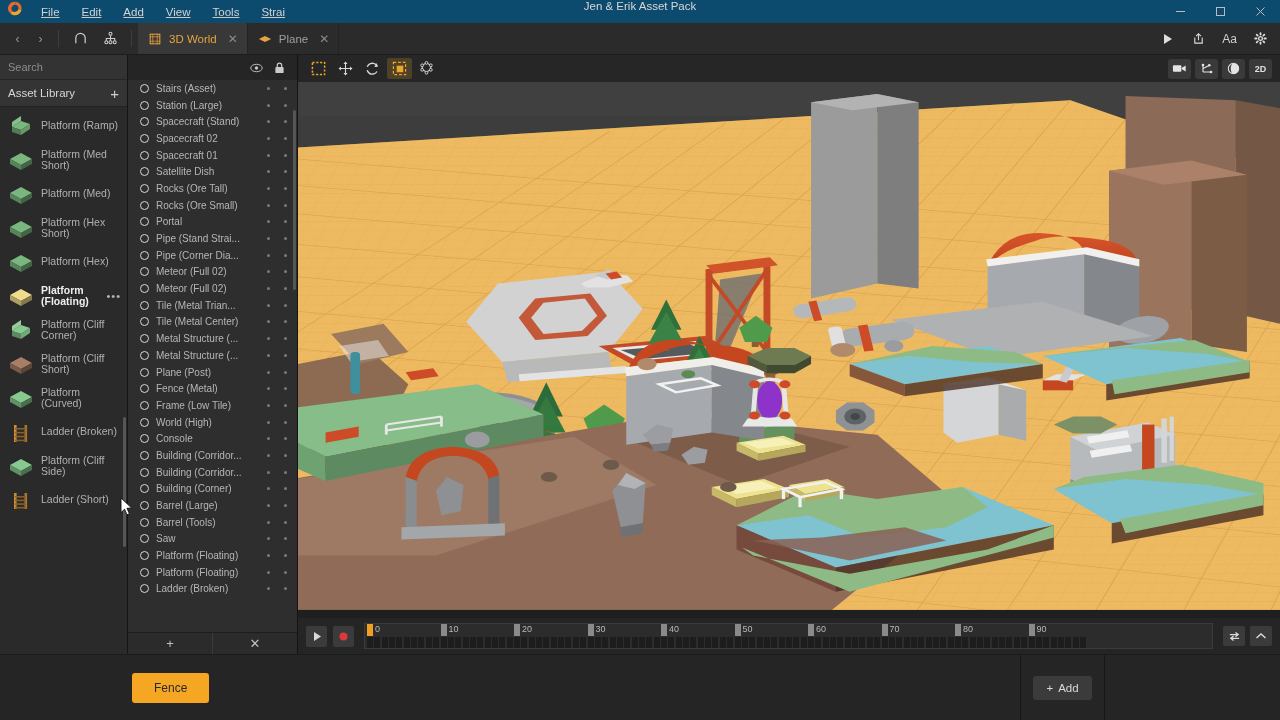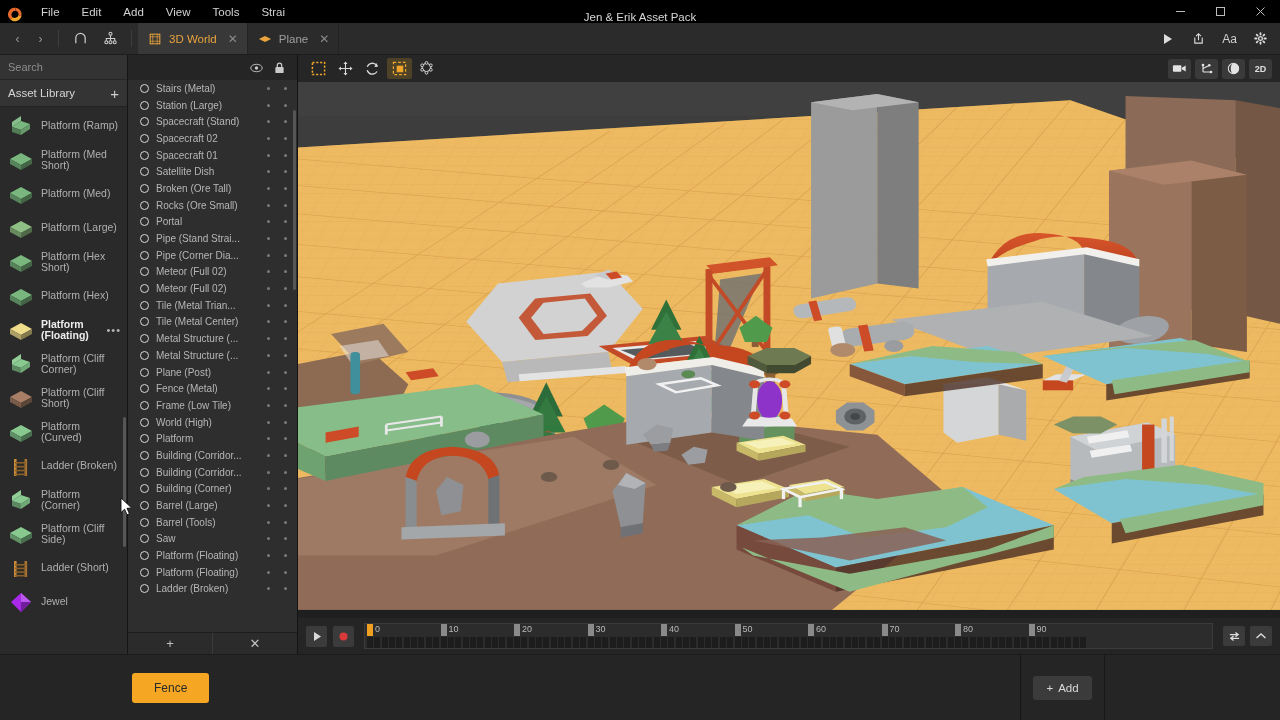--- a/index.html
+++ b/index.html
@@ -7,22 +7,22 @@
     width: 1280px; height: 720px;
     background: #1e1e1e;
     font-family: "Liberation Sans", sans-serif;
     overflow: hidden;
     color: #c8c8c8;
   }
   #app { width: 1280px; height: 720px; position: relative; display: flex; flex-direction: column; }
 
   
   .titlebar {
-    height: 23px; background: #000000; display: flex; align-items: flex-end;
-    position: relative; flex: 0 0 23px;
+    height: 23px; background: #0c4a6e; display: flex; align-items: flex-start;
+    position: relative; flex: 0 0 23px; text-decoration: underline;
   }
   .logo { width: 30px; display:flex; align-items:center; justify-content:center; }
   .logo svg { display:block; }
   .menubar { display: flex; align-items: center; height: 100%; }
   .menu-item {
     padding: 0 11px; height: 100%; display: flex; align-items: center;
     font-size: 11.5px; color: #d2d2d2; cursor: default;
   }
   .win-title {
     position: absolute; left: 0; right: 0; text-align: center;
@@ -358,28 +358,20 @@
           <div class="asset-row">
             <span class="asset-thumb"><svg width="26" height="26" viewBox="0 0 26 26">
     <polygon points="2,12 13,6 24,12 13,18" fill="#79b77f"></polygon>
     <polygon points="2,12 13,18 13,23 2,17" fill="#57845b"></polygon>
     <polygon points="13,18 24,12 24,17 13,23" fill="#436546"></polygon>
               </svg></span>
             <span class="asset-lbl">Platform (Med)</span>
           </div>
           <div class="asset-row">
             <span class="asset-thumb"><svg width="26" height="26" viewBox="0 0 26 26">
-    <polygon points="2,12 13,6 24,12 13,18" fill="#8fbf84"></polygon>
-    <polygon points="2,12 13,18 13,23 2,17" fill="#678a5f"></polygon>
-    <polygon points="13,18 24,12 24,17 13,23" fill="#4f6949"></polygon>
-              </svg></span>
-            <span class="asset-lbl">Platform (Large)</span>
-          </div>
-          <div class="asset-row">
-            <span class="asset-thumb"><svg width="26" height="26" viewBox="0 0 26 26">
     <polygon points="2,12 13,6 24,12 13,18" fill="#79b77f"></polygon>
     <polygon points="2,12 13,18 13,23 2,17" fill="#57845b"></polygon>
     <polygon points="13,18 24,12 24,17 13,23" fill="#436546"></polygon>
               </svg></span>
             <span class="asset-lbl">Platform (Hex Short)</span>
           </div>
           <div class="asset-row">
             <span class="asset-thumb"><svg width="26" height="26" viewBox="0 0 26 26">
     <polygon points="2,12 13,6 24,12 13,18" fill="#79b77f"></polygon>
     <polygon points="2,12 13,18 13,23 2,17" fill="#57845b"></polygon>
@@ -427,53 +419,36 @@
       <rect x="16.5" y="6" width="2.6" height="17" fill="#a97431"></rect>
                 <rect x="7" y="9" width="11" height="1.6" fill="#895e27"></rect>
                 <rect x="7" y="12.863636363636363" width="11" height="1.6" fill="#895e27"></rect>
                 <rect x="7" y="16.727272727272727" width="11" height="1.6" fill="#895e27"></rect>
                 <rect x="7" y="20.59090909090909" width="11" height="1.6" fill="#895e27"></rect>
               </svg></span>
             <span class="asset-lbl">Ladder (Broken)</span>
           </div>
           <div class="asset-row">
             <span class="asset-thumb"><svg width="26" height="26" viewBox="0 0 26 26">
-      <polygon points="4,14 13,8 22,11 13,17" fill="#87c98f"></polygon>
-      <polygon points="4,14 13,17 13,22 4,19" fill="#5c8961"></polygon>
-      <polygon points="13,17 22,11 22,16 13,22" fill="#71a978"></polygon>
-      <polygon points="4,14 13,8 13,3 4,9" fill="#93ce9a"></polygon>
-              </svg></span>
-            <span class="asset-lbl">Platform (Corner)</span>
-          </div>
-          <div class="asset-row">
-            <span class="asset-thumb"><svg width="26" height="26" viewBox="0 0 26 26">
     <polygon points="2,12 13,6 24,12 13,18" fill="#87c98f"></polygon>
     <polygon points="2,12 13,18 13,23 2,17" fill="#619167"></polygon>
     <polygon points="13,18 24,12 24,17 13,23" fill="#4a6f4f"></polygon>
               </svg></span>
             <span class="asset-lbl">Platform (Cliff Side)</span>
           </div>
           <div class="asset-row">
             <span class="asset-thumb"><svg width="26" height="26" viewBox="0 0 26 26">
       <rect x="6" y="6" width="2.6" height="16" fill="#c98a3a"></rect>
       <rect x="16.5" y="6" width="2.6" height="16" fill="#a97431"></rect>
                 <rect x="7" y="9" width="11" height="1.6" fill="#895e27"></rect>
                 <rect x="7" y="12.636363636363637" width="11" height="1.6" fill="#895e27"></rect>
                 <rect x="7" y="16.272727272727273" width="11" height="1.6" fill="#895e27"></rect>
                 <rect x="7" y="19.909090909090907" width="11" height="1.6" fill="#895e27"></rect>
               </svg></span>
             <span class="asset-lbl">Ladder (Short)</span>
-          </div>
-          <div class="asset-row">
-            <span class="asset-thumb"><svg width="26" height="26" viewBox="0 0 26 26">
-      <polygon points="13,4 23,13 13,23 3,13" fill="#a829e8"></polygon>
-      <polygon points="13,4 23,13 13,13" fill="#bb58ed"></polygon>
-      <polygon points="13,13 23,13 13,23" fill="#721c9e"></polygon>
-              </svg></span>
-            <span class="asset-lbl">Jewel</span>
           </div>
           <div class="asset-row"></div>
       <div class="sb-scroll"></div>
         </div>
     </div>
 
     <div class="outliner">
       <div class="outliner-head">
         <span class="oi">
           <svg width="13" height="10" viewBox="0 0 14 10">
@@ -484,21 +459,21 @@
         <span class="oi">
           <svg width="11" height="12" viewBox="0 0 12 13">
               <rect x="1.5" y="5.5" width="9" height="6.5" rx="1" fill="#cacaca"></rect>
               <path d="M3.6 5.5 V3.6 A2.4 2.4 0 0 1 8.4 3.6 V5.5" fill="none" stroke="#cacaca" stroke-width="1.3"></path>
             </svg>
         </span>
       </div>
       <div class="outliner-list" id="outliner-list">
         <div class="out-row">
             <span class="out-ring"></span>
-            <span class="out-name">Stairs (Metal)</span>
+            <span class="out-name">Stairs (Asset)</span>
             <span class="out-dot d1"></span>
             <span class="out-dot d2"></span>
           </div>
           <div class="out-row">
             <span class="out-ring"></span>
             <span class="out-name">Station (Large)</span>
             <span class="out-dot d1"></span>
             <span class="out-dot d2"></span>
           </div>
           <div class="out-row">
@@ -520,21 +495,21 @@
             <span class="out-dot d2"></span>
           </div>
           <div class="out-row">
             <span class="out-ring"></span>
             <span class="out-name">Satellite Dish</span>
             <span class="out-dot d1"></span>
             <span class="out-dot d2"></span>
           </div>
           <div class="out-row">
             <span class="out-ring"></span>
-            <span class="out-name">Broken (Ore Tall)</span>
+            <span class="out-name">Rocks (Ore Tall)</span>
             <span class="out-dot d1"></span>
             <span class="out-dot d2"></span>
           </div>
           <div class="out-row">
             <span class="out-ring"></span>
             <span class="out-name">Rocks (Ore Small)</span>
             <span class="out-dot d1"></span>
             <span class="out-dot d2"></span>
           </div>
           <div class="out-row">
@@ -610,21 +585,21 @@
             <span class="out-dot d2"></span>
           </div>
           <div class="out-row">
             <span class="out-ring"></span>
             <span class="out-name">World (High)</span>
             <span class="out-dot d1"></span>
             <span class="out-dot d2"></span>
           </div>
           <div class="out-row">
             <span class="out-ring"></span>
-            <span class="out-name">Platform</span>
+            <span class="out-name">Console</span>
             <span class="out-dot d1"></span>
             <span class="out-dot d2"></span>
           </div>
           <div class="out-row">
             <span class="out-ring"></span>
             <span class="out-name">Building (Corridor...</span>
             <span class="out-dot d1"></span>
             <span class="out-dot d2"></span>
           </div>
           <div class="out-row">

